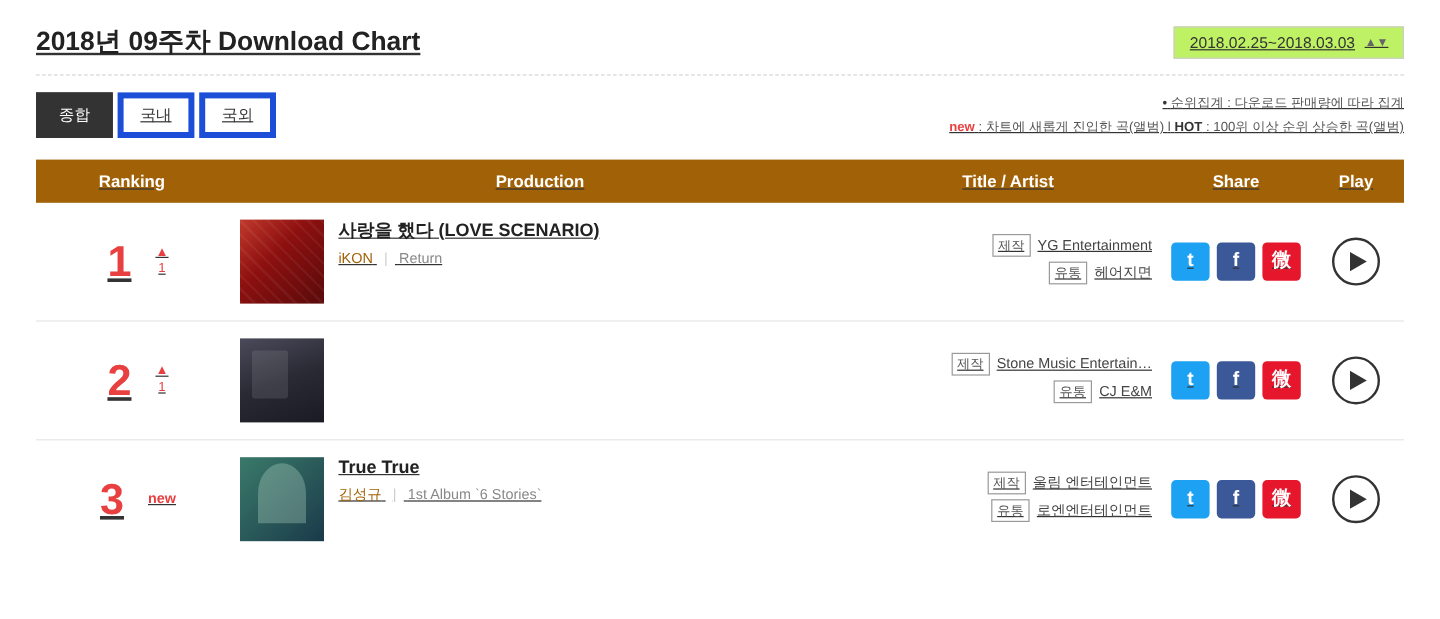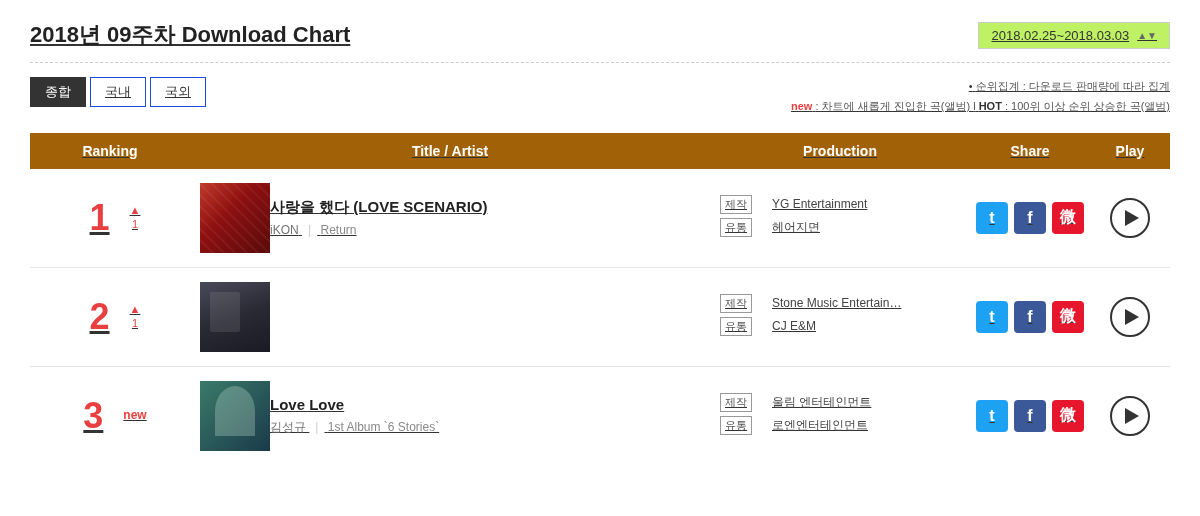--- a/index.html
+++ b/index.html
@@ -56,21 +56,21 @@
       display: flex;
       justify-content: space-between;
       align-items: flex-start;
       margin-bottom: 16px;
     }
     .tab-group {
       display: flex;
       gap: 4px;
     }
     .tab-btn {
-      border: 1px solid #1d4ed8;
+      border: 5px solid #1d4ed8;
       padding: 5px 14px;
       font-size: 13px;
       cursor: pointer;
       background: #fff;
       color: #333;
     }
     .tab-btn.active {
       background: #333;
       color: #fff;
       border-color: #333;
@@ -149,22 +149,21 @@
     }
     .rank-new {
       font-size: 12px;
       color: #e84040;
       font-weight: bold;
     }
 
     
     .title-cell {
       display: flex;
-      align-items: center;
-      gap: 0;
+      gap: 12px;
       padding-left: 10px;
     }
     .album-art {
       width: 70px;
       height: 70px;
       flex-shrink: 0;
       overflow: hidden;
     }
     .album-art-1 {
       background: linear-gradient(135deg, #c0392b 0%, #8e1010 40%, #5a0a0a 100%);
@@ -211,35 +210,36 @@
     .song-title {
       font-size: 15px;
       font-weight: bold;
       color: #222;
       margin-bottom: 6px;
     }
     .song-meta {
       font-size: 12px;
       color: #888;
     }
-    .song-meta .artist { color: #737373; }
+    .song-meta .artist { color: #a16207; }
     .song-meta .sep { color: #ccc; margin: 0 6px; }
     .song-meta .album { color: #888; }
 
     
     .production-cell {
       padding: 0 10px;
       font-size: 12px;
       color: #444;
     }
     .prod-row {
       display: flex;
       align-items: center;
       margin-bottom: 4px;
-      gap: 20px;
+      gap: 6px;
+      justify-content: flex-end;
     }
     .prod-label {
       border: 1px solid #999;
       padding: 1px 4px;
       font-size: 11px;
       color: #555;
       white-space: nowrap;
     }
     .prod-value {
       color: #444;
@@ -331,22 +331,22 @@
         <span>l</span>
         <span> </span>
         <span class="hot-word">HOT</span>
         <span> : 100위 이상 순위 상승한 곡(앨범)</span>
       </div>
     </div>
   </div>
 
   <div class="chart-header">
     <div>Ranking</div>
+    <div>Production</div>
     <div>Title / Artist</div>
-    <div>Production</div>
     <div>Share</div>
     <div>Play</div>
   </div>
 
   <div class="chart-row">
     <div class="ranking-cell">
       <span class="rank-number rank-1">1</span>
       <div class="rank-change">
         <span class="arrow-up">▲</span>
         <span>1</span>
@@ -417,21 +417,21 @@
   <div class="chart-row">
     <div class="ranking-cell">
       <span class="rank-number rank-3">3</span>
       <div class="rank-change">
         <span class="rank-new">new</span>
       </div>
     </div>
     <div class="title-cell">
       <div class="album-art album-art-3"></div>
       <div class="song-info">
-        <div class="song-title">Love Love</div>
+        <div class="song-title">True True</div>
         <div class="song-meta">
           <span class="artist">김성규</span>
           <span class="sep">|</span>
           <span class="album">1st Album `6 Stories`</span>
         </div>
       </div>
     </div>
     <div class="production-cell">
       <div class="prod-row">
         <span class="prod-label">제작</span>

